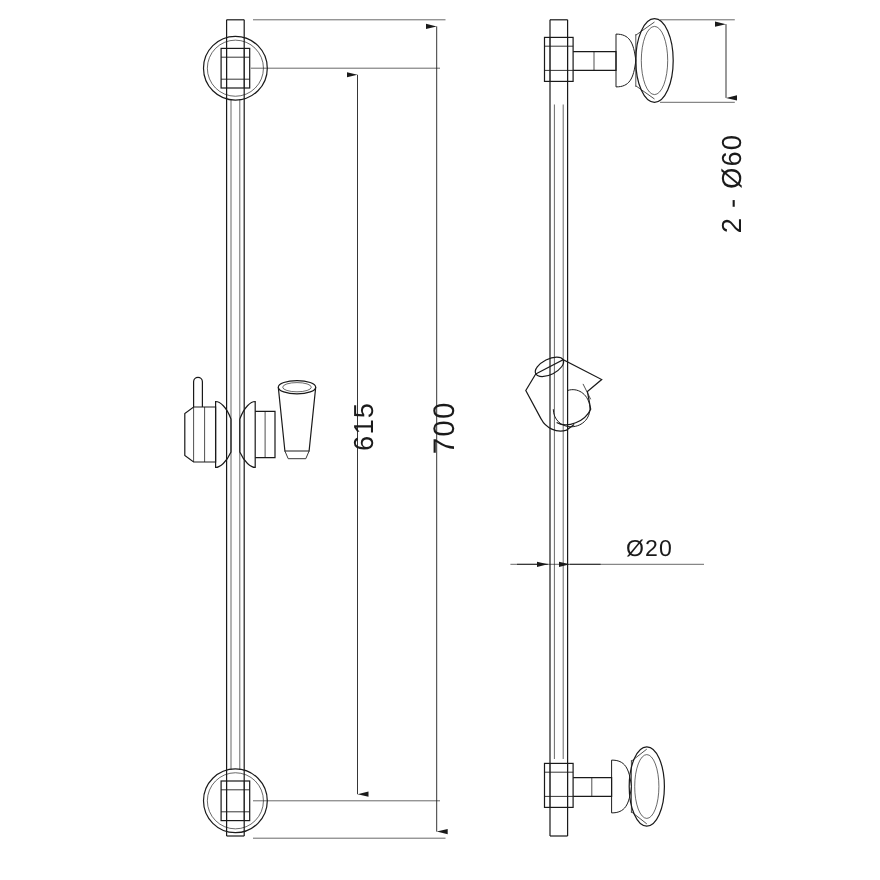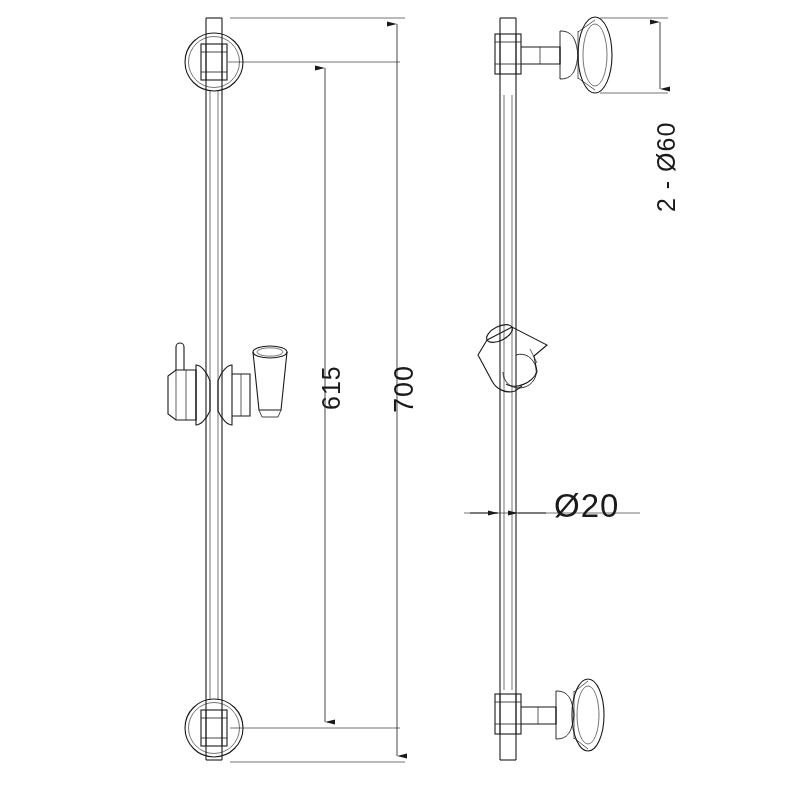--- a/index.html
+++ b/index.html
@@ -172,15 +172,15 @@
       </g>
     </g>
   </svg>
 
   <div class="dim-label rot90" style="left:317px; top:410px; font-size:25px;">615</div>
 
   <div class="dim-label rot90" style="left:389px; top:413px; font-size:27px;">700</div>
 
   <div class="dim-label rot90" style="left:652px; top:212px; font-size:25px;">2 - Ø60</div>
 
-  <div class="dim-label" style="left:554px; top:487px; font-size:33px;">Ø20</div>
+  <div class="dim-label" style="left:569px; top:487px; font-size:21px;">Ø20</div>
 
 </div>
 
 </body></html>

